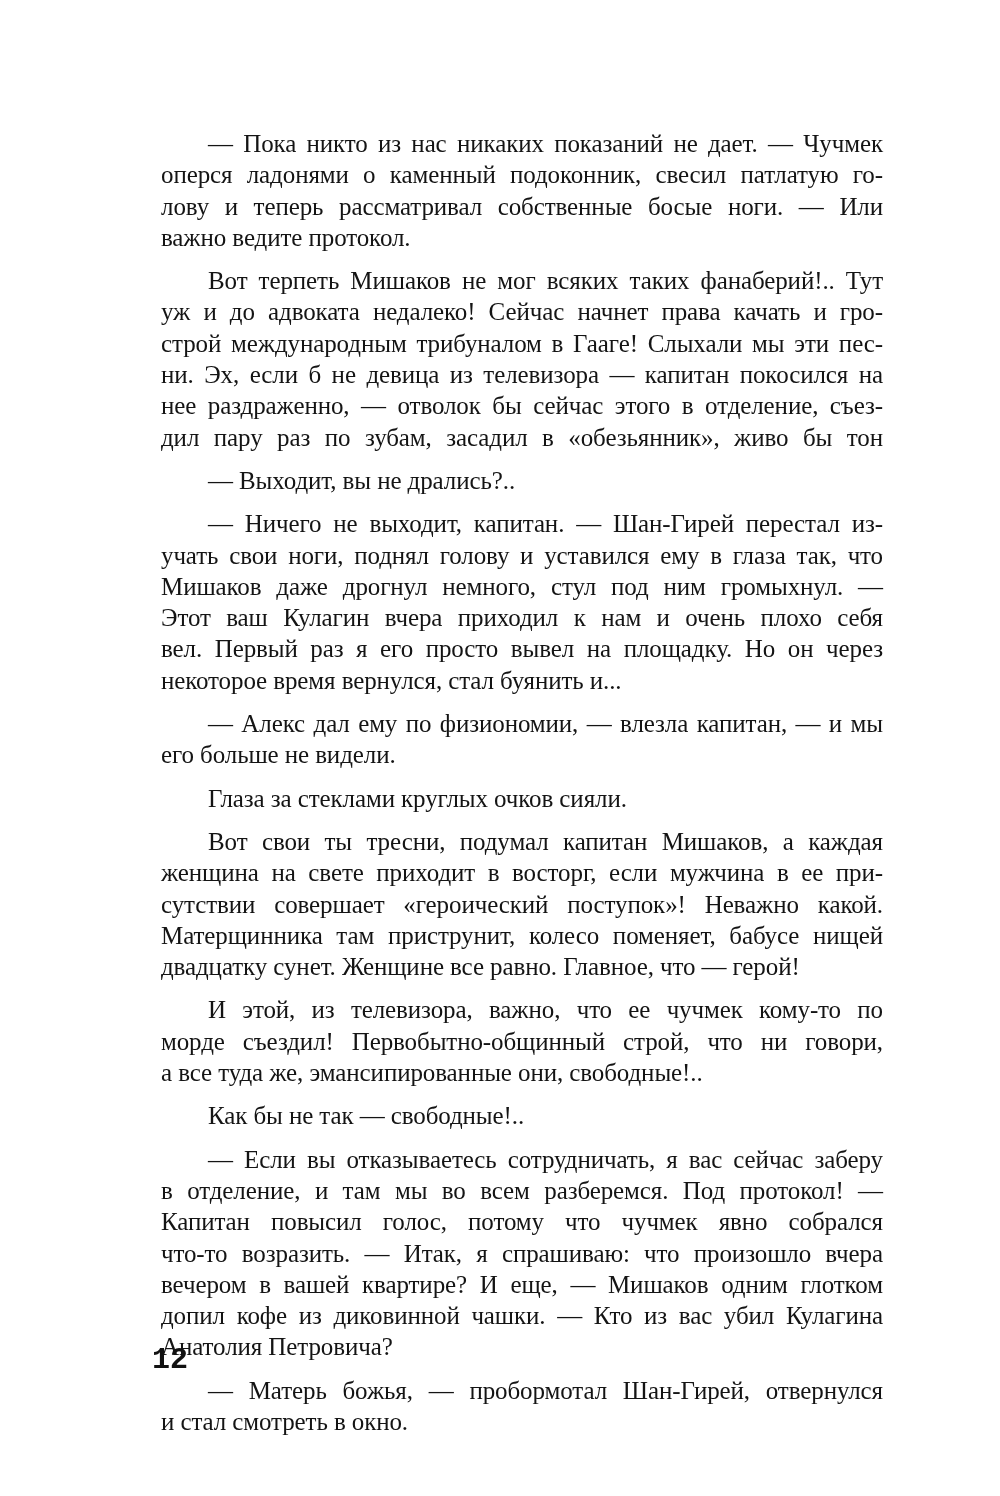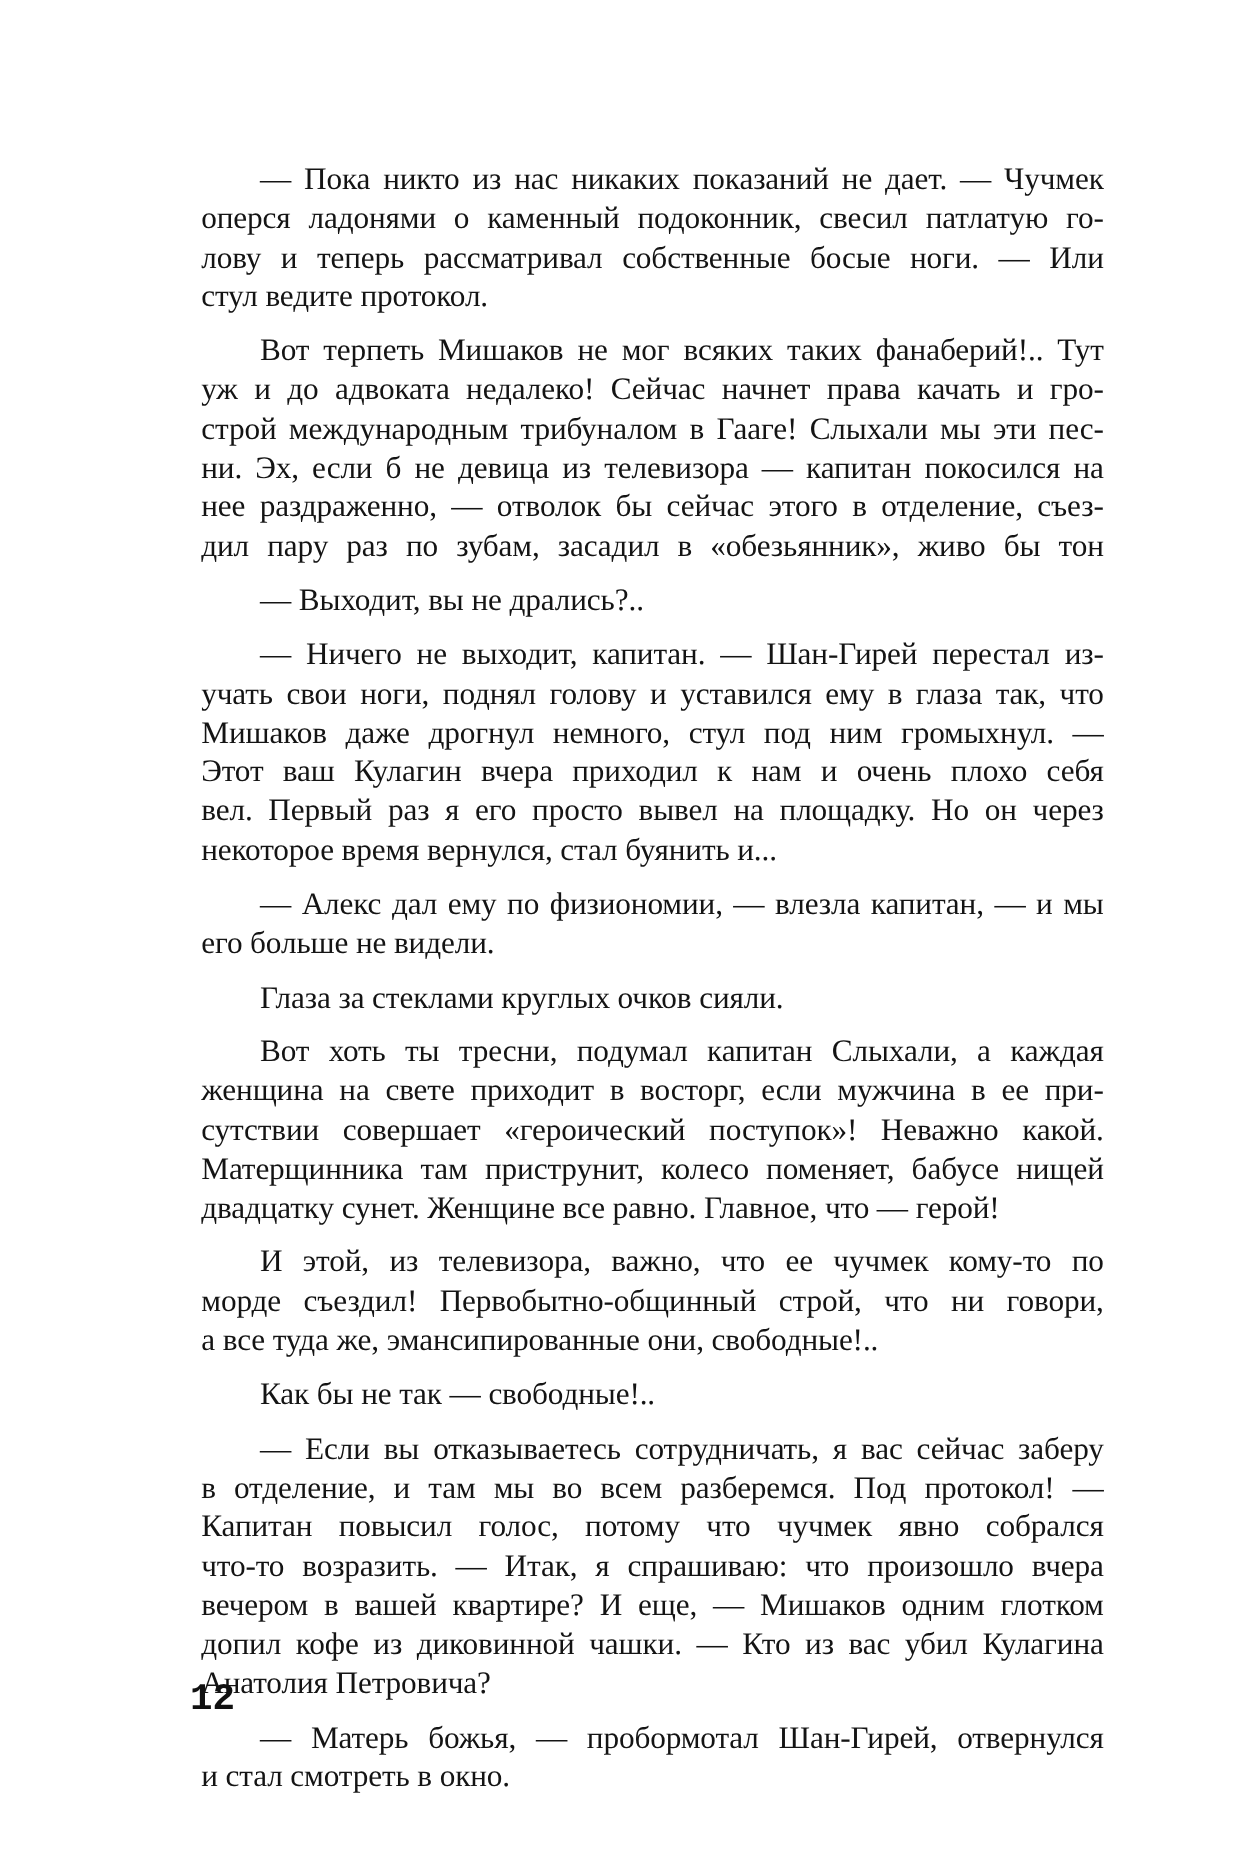--- a/index.html
+++ b/index.html
@@ -59,21 +59,21 @@
 </style>
 </head>
 <body>
 
 <div class="book-page">
   <div class="text-block" id="text-block">
       <div class="paragraph">
         <div class="text-line first">— Пока никто из нас никаких показаний не дает. — Чучмек</div>
         <div class="text-line">оперся ладонями о каменный подоконник, свесил патлатую го-</div>
         <div class="text-line">лову и теперь рассматривал собственные босые ноги. — Или</div>
-        <div class="text-line last">стул ведите протокол.</div>
+        <div class="text-line last">важно ведите протокол.</div>
       </div>
       <div class="paragraph">
         <div class="text-line first">Вот терпеть Мишаков не мог всяких таких фанаберий!.. Тут</div>
         <div class="text-line">уж и до адвоката недалеко! Сейчас начнет права качать и гро-</div>
         <div class="text-line">строй международным трибуналом в Гааге! Слыхали мы эти пес-</div>
         <div class="text-line">ни. Эх, если б не девица из телевизора — капитан покосился на</div>
         <div class="text-line">нее раздраженно, — отволок бы сейчас этого в отделение, съез-</div>
         <div class="text-line">дил пару раз по зубам, засадил в «обезьянник», живо бы тон</div>
       </div>
       <div class="paragraph">
@@ -88,21 +88,21 @@
         <div class="text-line last">некоторое время вернулся, стал буянить и...</div>
       </div>
       <div class="paragraph">
         <div class="text-line first">— Алекс дал ему по физиономии, — влезла капитан, — и мы</div>
         <div class="text-line last">его больше не видели.</div>
       </div>
       <div class="paragraph">
         <div class="text-line first last">Глаза за стеклами круглых очков сияли.</div>
       </div>
       <div class="paragraph">
-        <div class="text-line first">Вот хоть ты тресни, подумал капитан Слыхали, а каждая</div>
+        <div class="text-line first">Вот свои ты тресни, подумал капитан Мишаков, а каждая</div>
         <div class="text-line">женщина на свете приходит в восторг, если мужчина в ее при-</div>
         <div class="text-line">сутствии совершает «героический поступок»! Неважно какой.</div>
         <div class="text-line">Матерщинника там приструнит, колесо поменяет, бабусе нищей</div>
         <div class="text-line last">двадцатку сунет. Женщине все равно. Главное, что — герой!</div>
       </div>
       <div class="paragraph">
         <div class="text-line first">И этой, из телевизора, важно, что ее чучмек кому-то по</div>
         <div class="text-line">морде съездил! Первобытно-общинный строй, что ни говори,</div>
         <div class="text-line last">а все туда же, эмансипированные они, свободные!..</div>
       </div>

